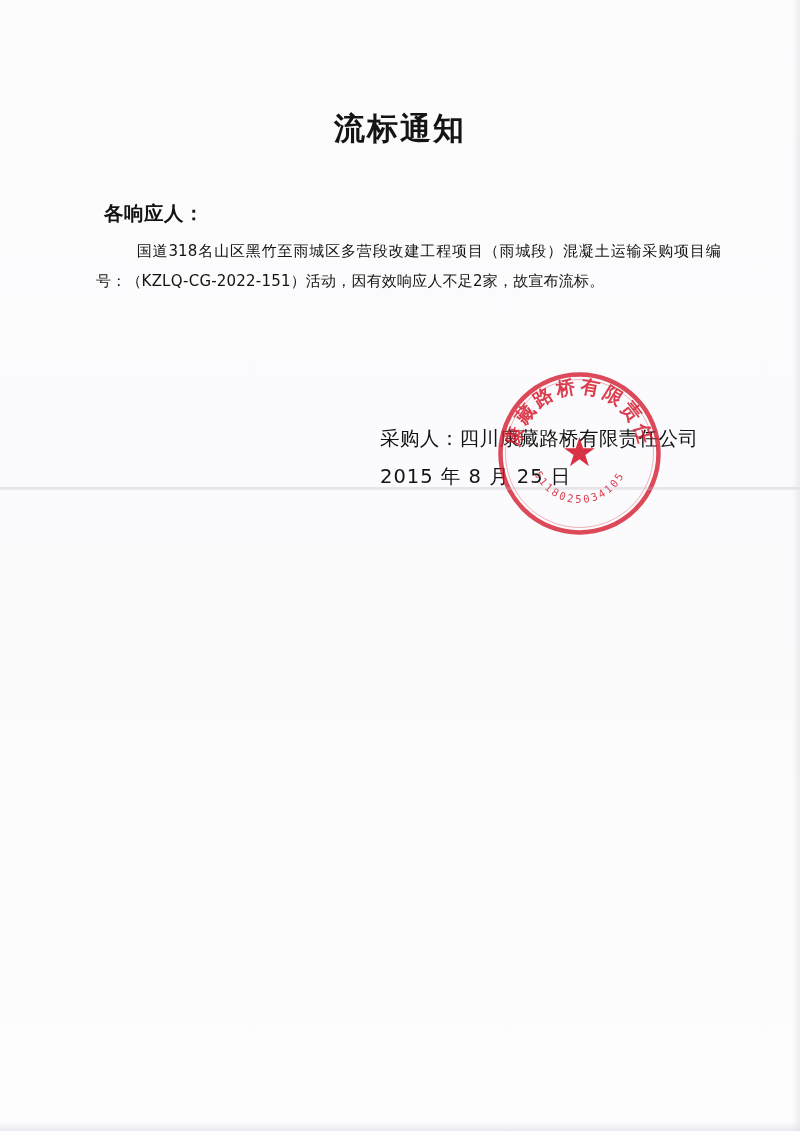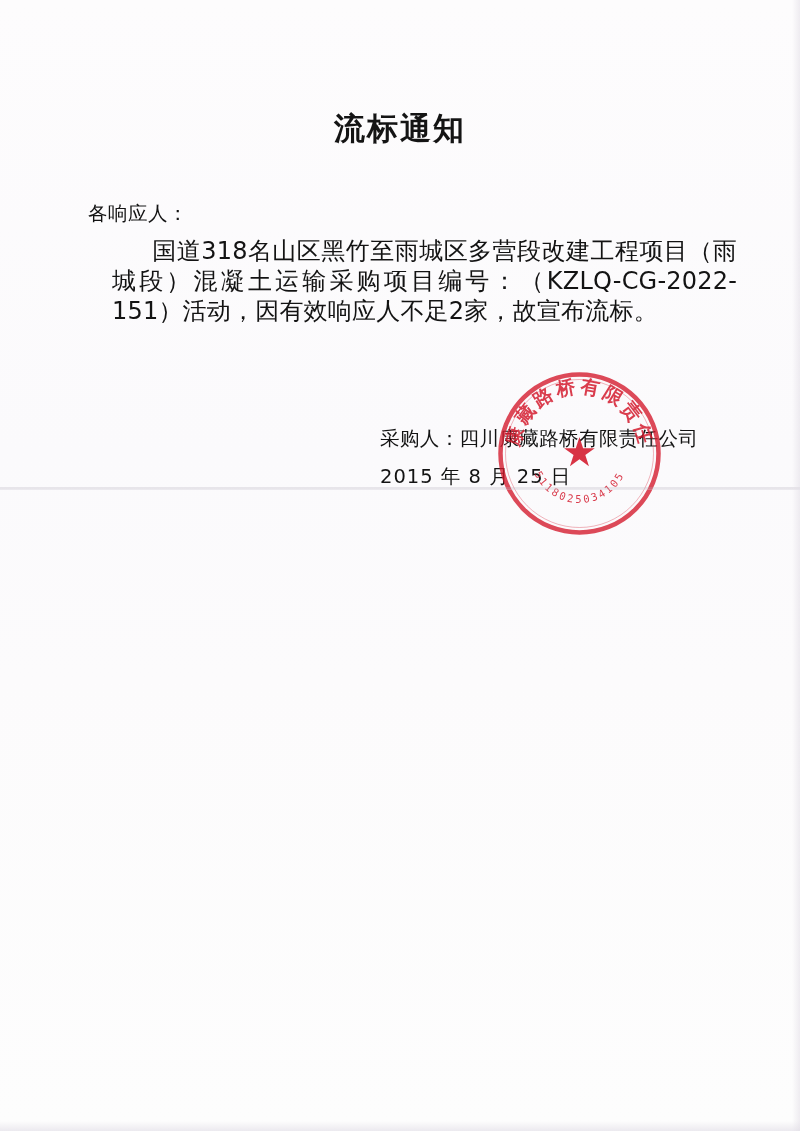--- a/index.html
+++ b/index.html
@@ -69,37 +69,37 @@
     font-family: "DejaVu Sans", sans-serif;
     font-size: 31px;
     font-weight: bold;
     letter-spacing: 2px;
     color: #141414;
   }
 
   .salutation {
     position: absolute;
     top: 200px;
-    left: 88px;
+    left: 104px;
     font-size: 19.5px;
     color: #131313;
     letter-spacing: 0.5px;
+    font-weight: bold;
   }
 
   .body-text {
     position: absolute;
     top: 236px;
     left: 96px;
     width: 625px;
-    font-size: 24px;
+    font-size: 15px;
     line-height: 30px;
     color: #131313;
     letter-spacing: 0.2px;
     text-align: justify;
-    margin-left: 16px;
   }
   .body-text .indent {
     display: inline-block;
     width: 40px;
   }
 
   .sign-block {
     position: absolute;
     top: 420px;
     left: 380px;

